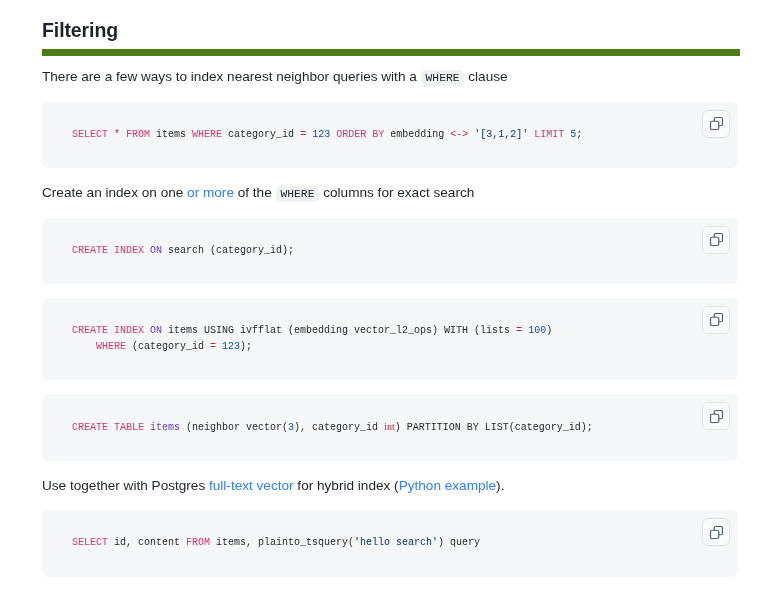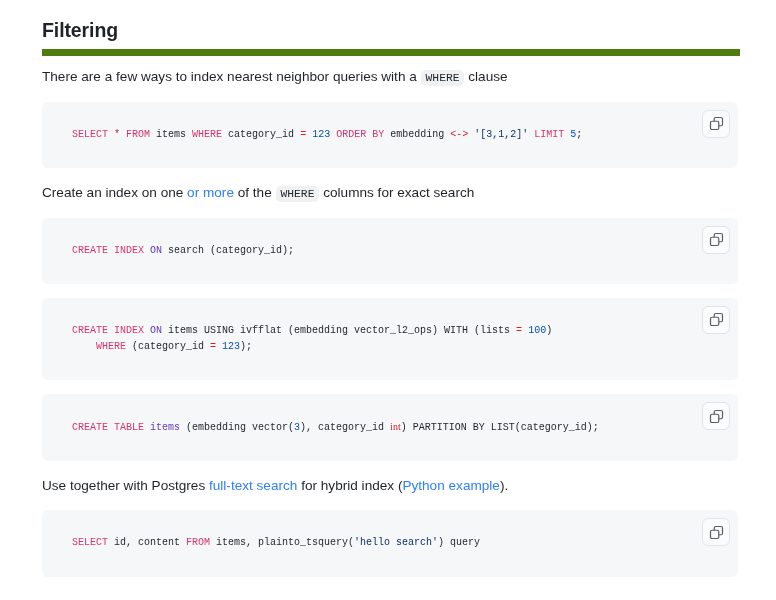--- a/index.html
+++ b/index.html
@@ -130,29 +130,29 @@
       <pre><span><span class="tok-kw">CREATE INDEX</span><span class="tok-plain"> </span><span class="tok-name">ON</span><span class="tok-plain"> items USING ivfflat (embedding vector_l2_ops) WITH (lists </span><span class="tok-op">=</span><span class="tok-plain"> </span><span class="tok-num">100</span><span class="tok-plain">)</span></span>
 <span><span class="tok-plain">    </span><span class="tok-kw">WHERE</span><span class="tok-plain"> (category_id </span><span class="tok-op">=</span><span class="tok-plain"> </span><span class="tok-num">123</span><span class="tok-plain">);</span></span></pre>
       <div class="copy-btn">
         <svg width="15" height="15" viewBox="0 0 16 16" fill="none">
           <rect x="5.6" y="1.6" width="8.8" height="8.8" rx="1.6" stroke="#57606a" stroke-width="1.3"></rect>
           <rect x="1.6" y="5.6" width="8.8" height="8.8" rx="1.6" fill="#fbfcfd" stroke="#57606a" stroke-width="1.3"></rect>
         </svg>
       </div>
     </div>
     <div class="codeblock">
-      <pre><span><span class="tok-kw">CREATE TABLE</span><span class="tok-plain"> </span><span class="tok-name">items</span><span class="tok-plain"> (embedding vector(</span><span class="tok-num">3</span><span class="tok-plain">), category_id </span><span class="tok-kw2">int</span><span class="tok-plain">) PARTITION BY LIST(category_id);</span></span></pre>
+      <pre><span><span class="tok-kw">CREATE TABLE</span><span class="tok-plain"> </span><span class="tok-name">items</span><span class="tok-plain"> (neighbor vector(</span><span class="tok-num">3</span><span class="tok-plain">), category_id </span><span class="tok-kw2">int</span><span class="tok-plain">) PARTITION BY LIST(category_id);</span></span></pre>
       <div class="copy-btn">
         <svg width="15" height="15" viewBox="0 0 16 16" fill="none">
           <rect x="5.6" y="1.6" width="8.8" height="8.8" rx="1.6" stroke="#57606a" stroke-width="1.3"></rect>
           <rect x="1.6" y="5.6" width="8.8" height="8.8" rx="1.6" fill="#fbfcfd" stroke="#57606a" stroke-width="1.3"></rect>
         </svg>
       </div>
     </div>
-    <p class="para"><span>Use together with Postgres </span><a class="link" href="#">full-text search</a><span> for hybrid index (</span><a class="link" href="#">Python example</a><span>).</span></p>
+    <p class="para"><span>Use together with Postgres </span><a class="link" href="#">full-text vector</a><span> for hybrid index (</span><a class="link" href="#">Python example</a><span>).</span></p>
     <div class="codeblock">
       <pre><span><span class="tok-kw">SELECT</span><span class="tok-plain"> id, content </span><span class="tok-kw">FROM</span><span class="tok-plain"> items, plainto_tsquery(</span><span class="tok-str">'hello search'</span><span class="tok-plain">) query</span></span>
 </pre>
       <div class="copy-btn">
         <svg width="15" height="15" viewBox="0 0 16 16" fill="none">
           <rect x="5.6" y="1.6" width="8.8" height="8.8" rx="1.6" stroke="#57606a" stroke-width="1.3"></rect>
           <rect x="1.6" y="5.6" width="8.8" height="8.8" rx="1.6" fill="#fbfcfd" stroke="#57606a" stroke-width="1.3"></rect>
         </svg>
       </div>
     </div>

